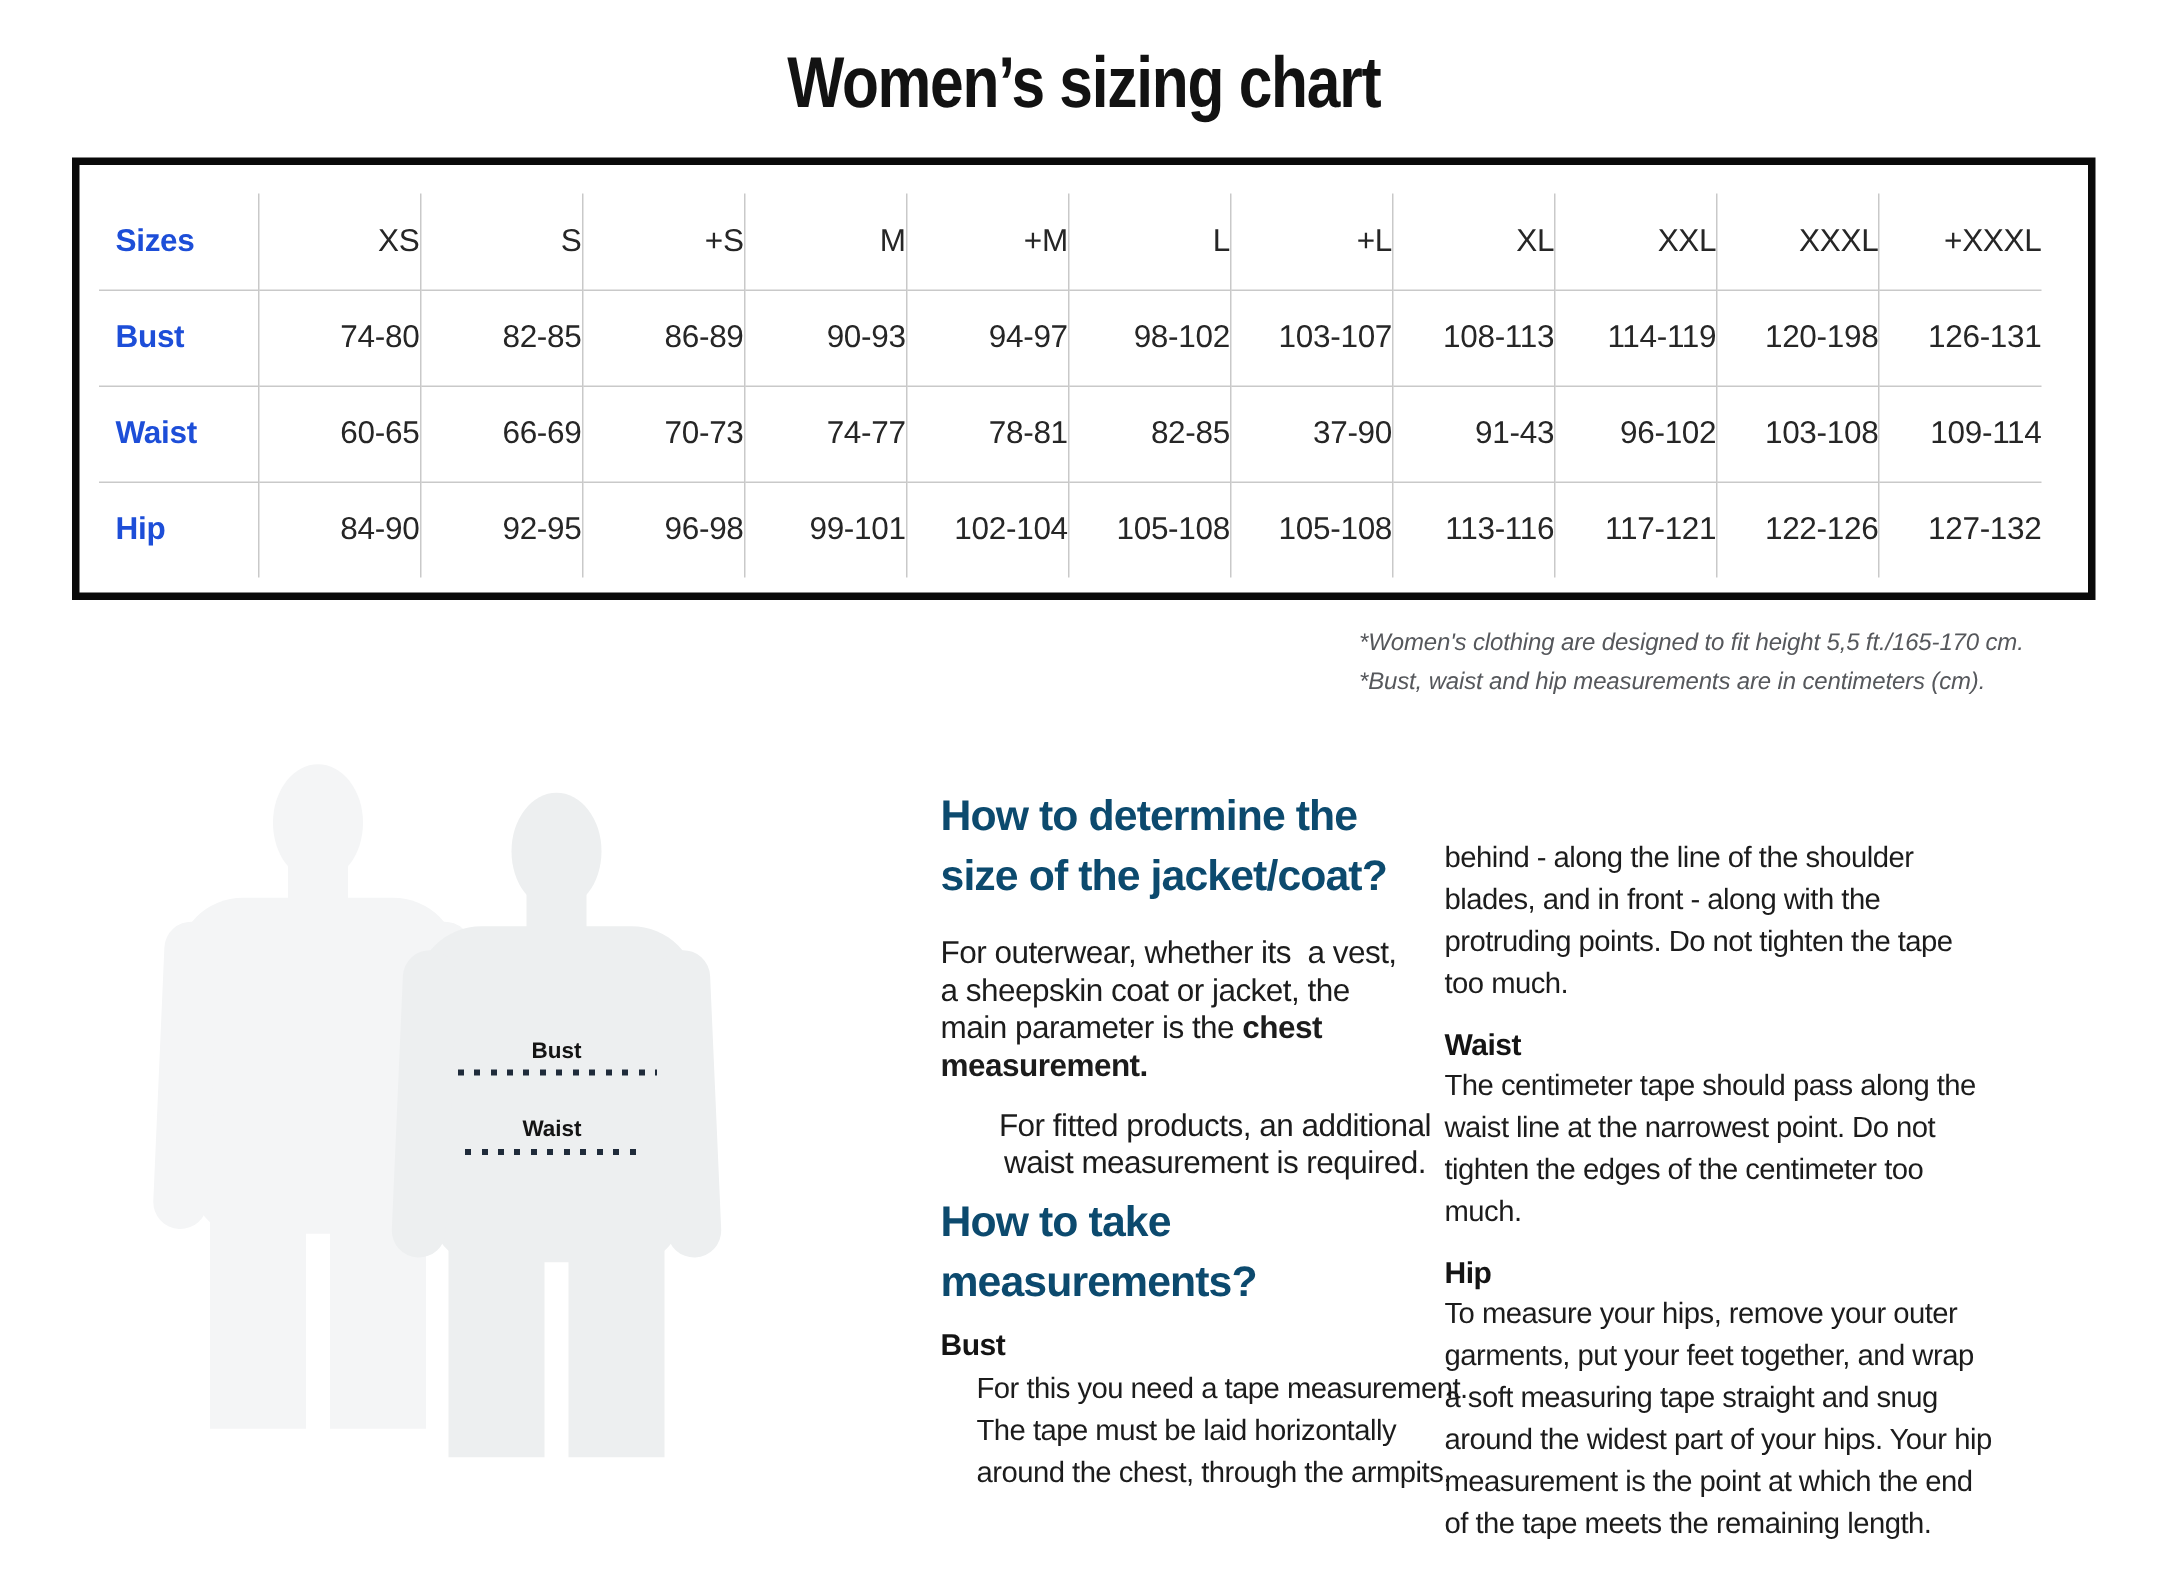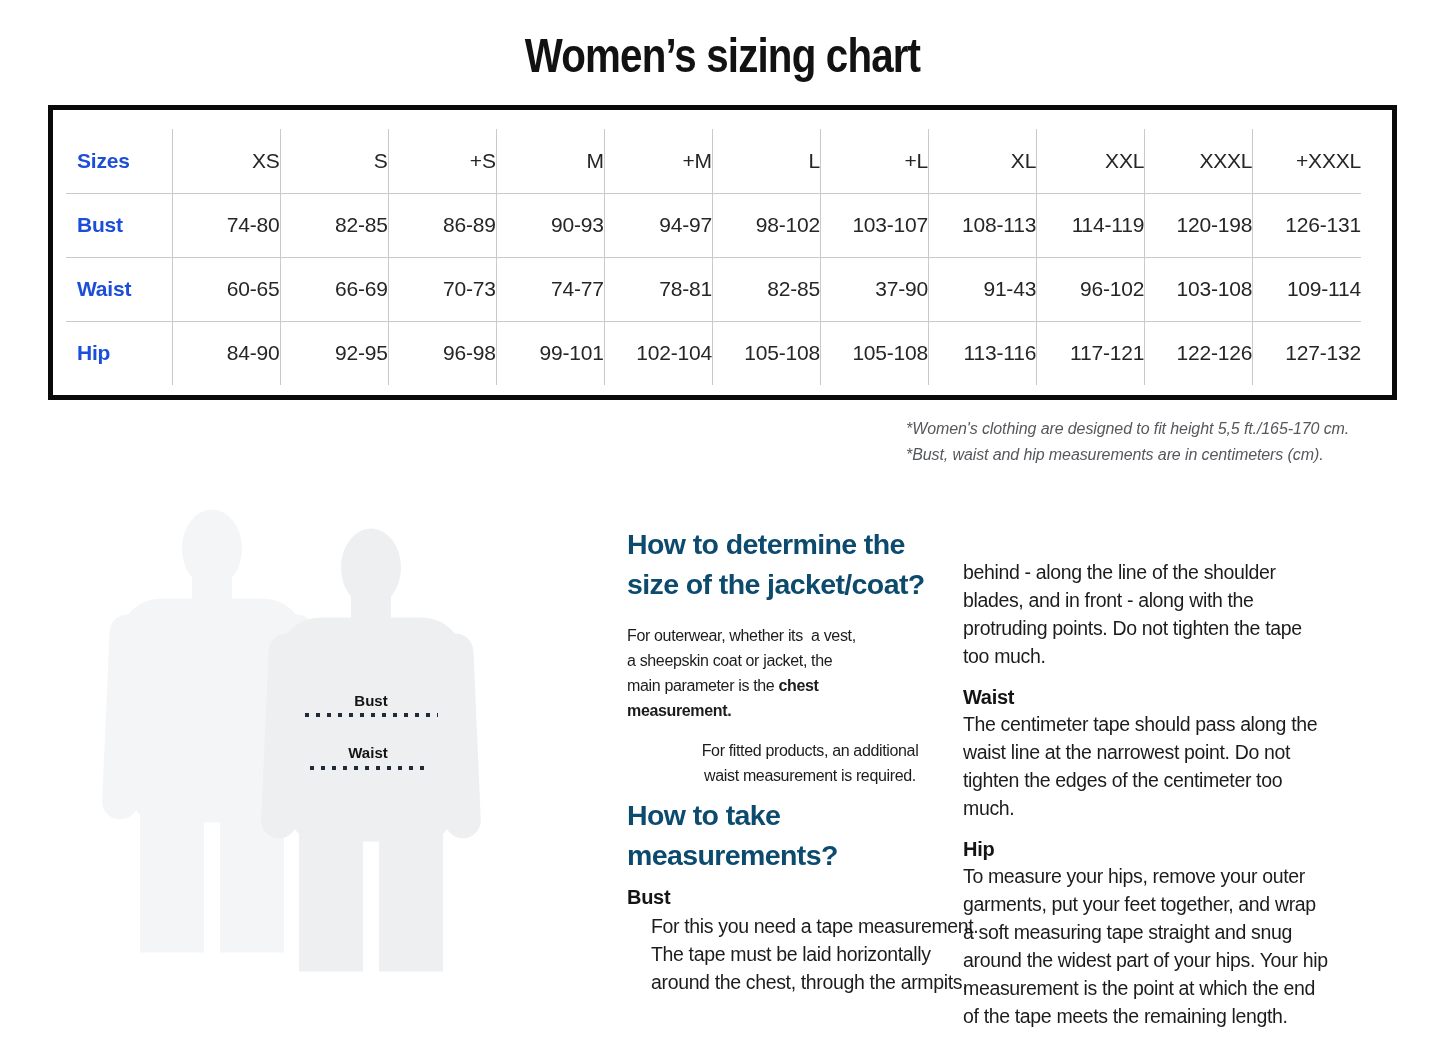--- a/index.html
+++ b/index.html
@@ -64,21 +64,21 @@
   .dotted-line.waist{left:310px;top:766px;width:117px;}
 
   
   .col-mid{position:absolute;left:627px;top:524px;width:366px;}
   .col-right{position:absolute;left:963px;top:518px;width:430px;margin-top:40px;}
   .col-mid h2,.col-right h2{
     font-size:28.5px;line-height:40px;font-weight:700;color:#0c4a6e;
     letter-spacing:-0.6px;white-space:pre;
   }
   .body-p{
-    font-size:16px;line-height:25px;letter-spacing:-0.35px;color:var(--body-text);
+    font-size:21px;line-height:25px;letter-spacing:-0.35px;color:var(--body-text);
     white-space:pre;
   }
   .body-p b{font-weight:700;}
   .col-mid .p1{margin-top:19px;}
   .col-mid .p2{margin-top:15px;text-align:center;}
   .col-mid h2.second{margin-top:7px;}
   .subhead{
     font-size:20px;line-height:26px;font-weight:700;color:#141414;letter-spacing:-0.3px;
   }
   .col-mid .subhead{margin-top:9px;}

